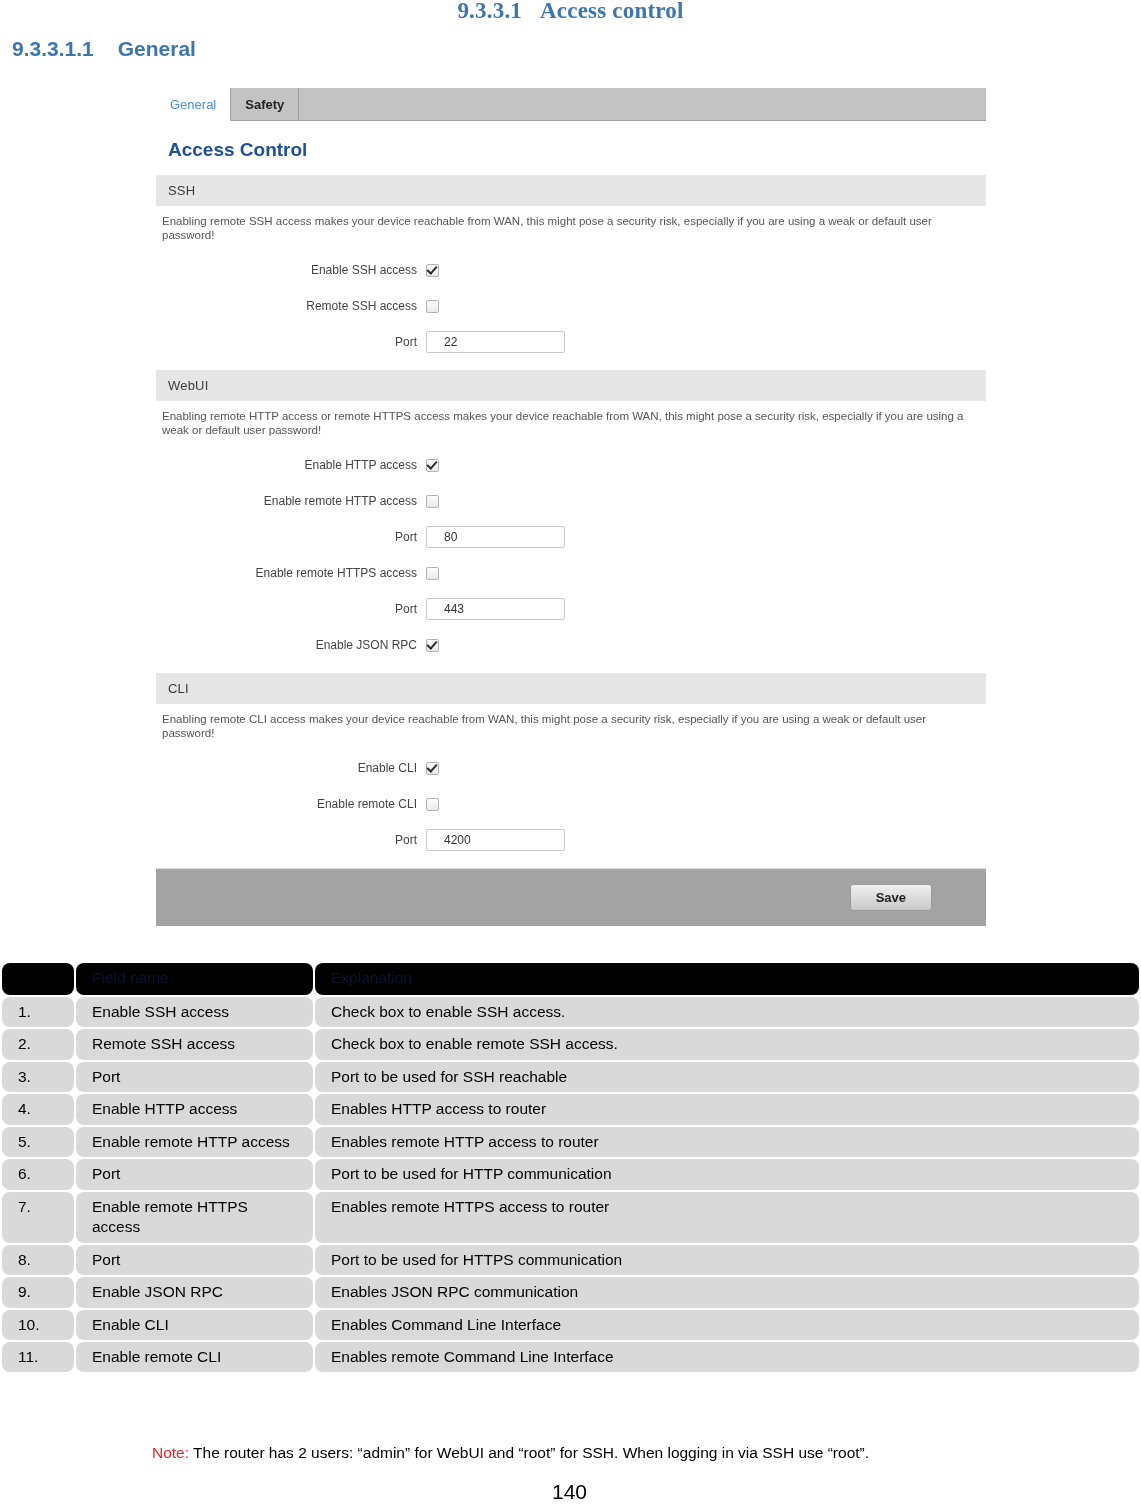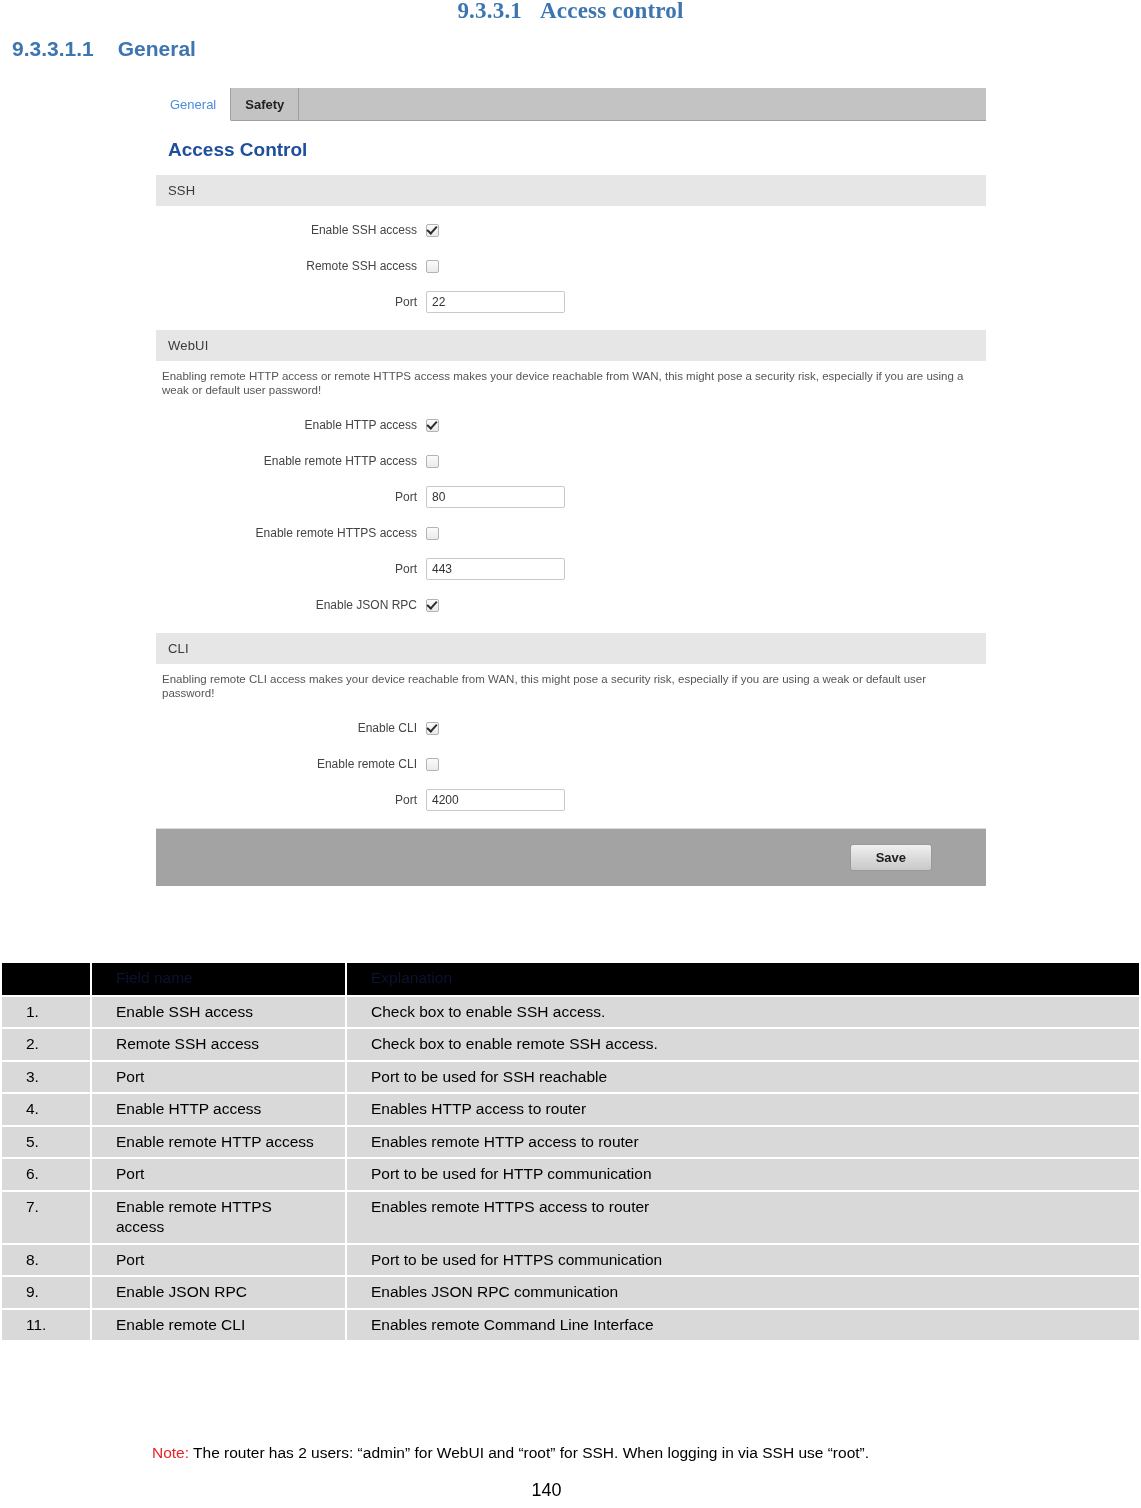--- a/index.html
+++ b/index.html
@@ -142,21 +142,21 @@
   }
 
   .txtin {
     width: 139px;
     height: 22px;
     border: 1px solid #c9c9c9;
     background: #fff;
     border-radius: 2px;
     font-size: 12px;
     color: #333;
-    padding: 0 5px;
+    padding: 0 17px;
     box-sizing: border-box;
     line-height: 20px;
     font-family: "Liberation Sans", sans-serif;
     outline: none;
   }
 
   .panel-footer {
     background: #a3a3a3;
     border-top: 1px solid #dcdcdc;
     height: 58px;
@@ -182,24 +182,25 @@
   .exp-table {
     position: absolute;
     left: 0;
     top: 961px;
     width: 1141px;
     border-collapse: separate;
     border-spacing: 2px 2px;
     font-family: "Liberation Sans", sans-serif;
   }
   .exp-table th, .exp-table td {
-    padding: 5px 24px;
+    padding: 5px 16px;
     font-size: 15.5px;
     vertical-align: top;
     line-height: 1.32;
+    border-radius: 8px;
   }
   .exp-table thead th {
     background: #000000;
     color: #0a1330;
     text-align: left;
     font-weight: normal;
     height: 22px;
   }
   .exp-table tbody td {
     background: #d9d9d9;
@@ -217,22 +218,23 @@
     text-align: center;
     font-size: 15.5px;
   }
   .note .note-label { color: #e8222a; }
   .page-num {
     position: absolute;
     left: 0;
     top: 1480px;
     width: 1093px;
     text-align: center;
-    font-size: 18px;
+    font-size: 21px;
     color: #000;
+    padding-left: 23px;
   }
 </style>
 </head>
 <body>
 
 <div class="doc-h1">
   <span class="num">9.3.3.1</span><span>Access control</span>
 </div>
 
 <div class="doc-h2">
@@ -243,20 +245,21 @@
 
   <div class="tabbar" id="tabbar">
       <div class="tab active">General</div>
       <div class="tab">Safety</div>
     </div>
 
   <div class="panel-title">Access Control</div>
 
   <div id="sections">
       <div class="section-head">SSH</div>
+      <div class="section-note">Enabling remote SSH access makes your device reachable from WAN, this might pose a security risk, especially if you are using a weak or default user password!</div>
       <div class="form-rows">
         <div class="frow">
           <div class="flabel">Enable SSH access</div>
           <div class="fctl">
             <span class="cbx checked"></span>
           </div>
         </div>
         <div class="frow">
           <div class="flabel">Remote SSH access</div>
           <div class="fctl">
@@ -387,20 +390,25 @@
         <td class="col-idx">8.</td>
         <td class="col-field">Port</td>
         <td>Port to be used for HTTPS communication</td>
       </tr>
       <tr>
         <td class="col-idx">9.</td>
         <td class="col-field">Enable JSON RPC</td>
         <td>Enables JSON RPC communication</td>
       </tr>
       <tr>
+        <td class="col-idx">10.</td>
+        <td class="col-field">Enable CLI</td>
+        <td>Enables Command Line Interface</td>
+      </tr>
+      <tr>
         <td class="col-idx">11.</td>
         <td class="col-field">Enable remote CLI</td>
         <td>Enables remote Command Line Interface</td>
       </tr>
     </tbody>
 </table>
 
 <div class="note">
   <span class="note-label">Note:</span>
   <span>The router has 2 users: “admin” for WebUI and “root” for SSH. When logging in via SSH use “root”.</span>

